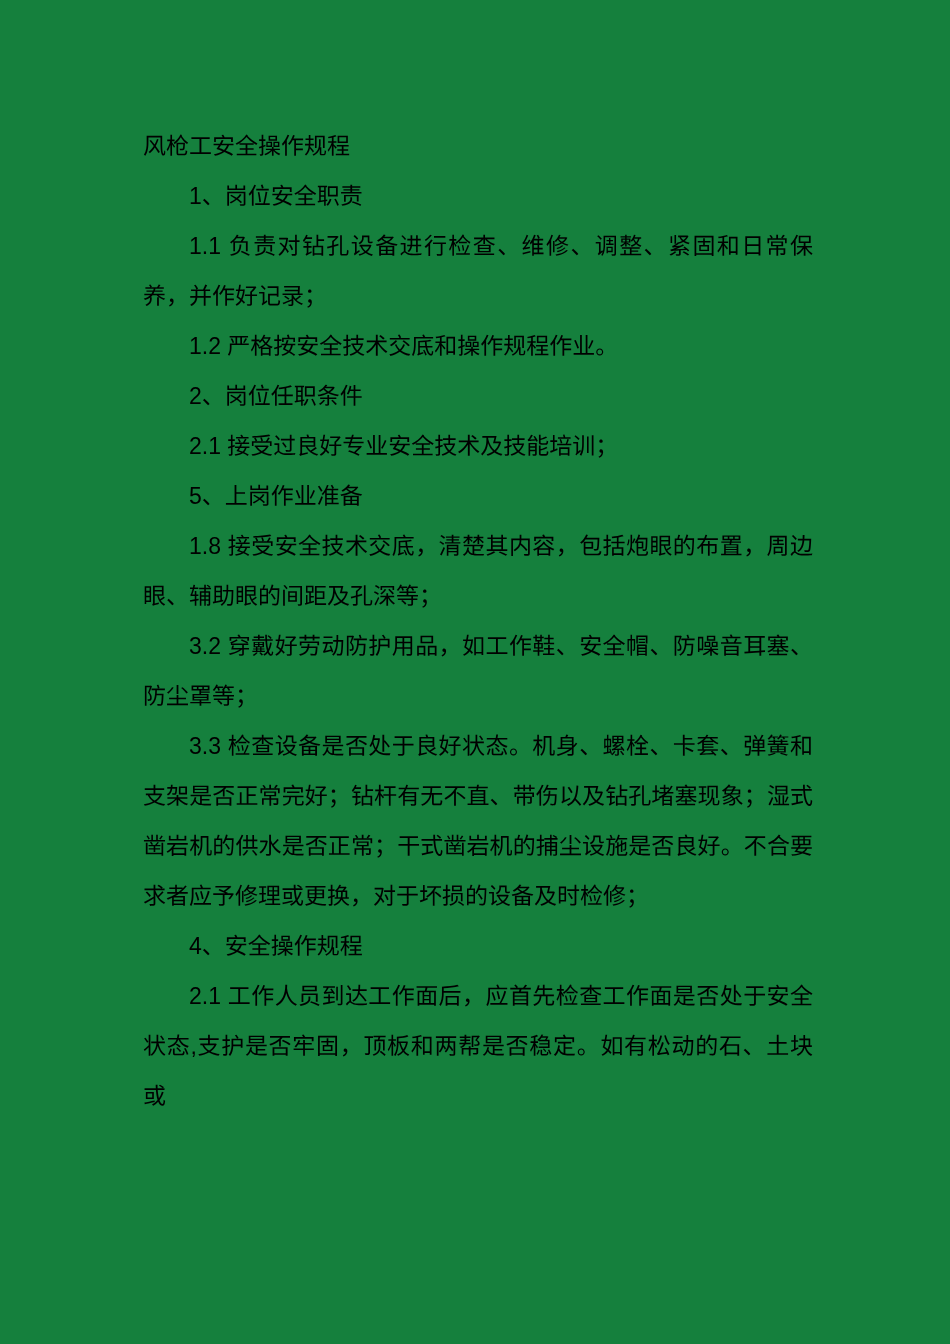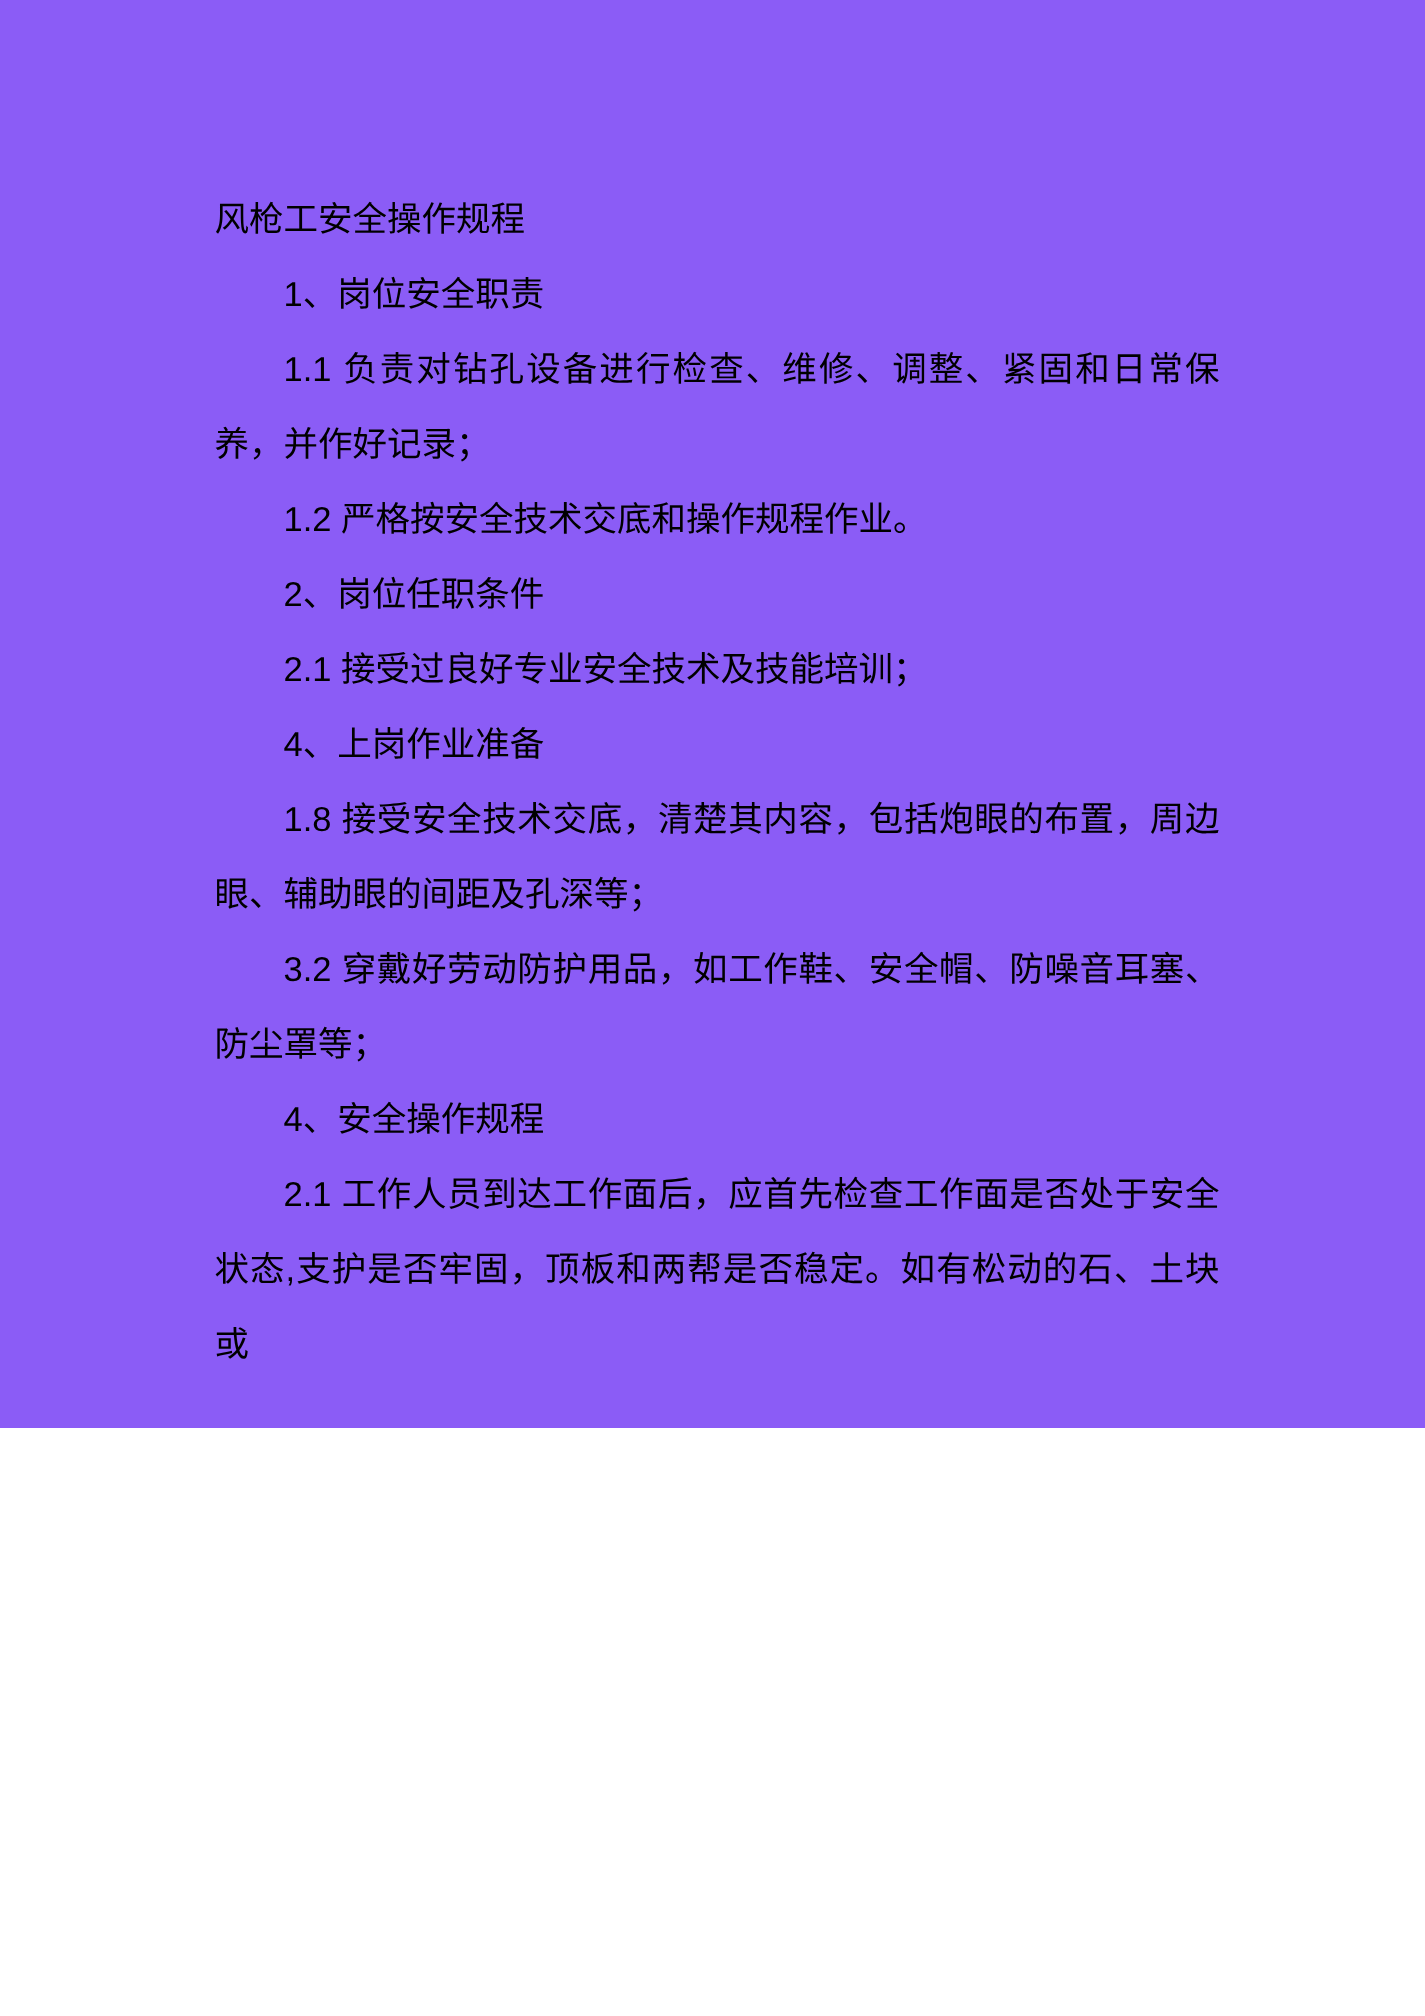--- a/index.html
+++ b/index.html
@@ -9,23 +9,23 @@
   }
   body {
     width: 950px;
     height: 1344px;
     overflow: hidden;
     position: relative;
   }
   .page {
     box-sizing: border-box;
     width: 950px;
-    height: 952px;
+    height: 1344px;
     padding: 121px 137px 11px 143px;
-    background: #8b5cf6;
+    background: #15803d;
     color: #000000;
     font-family: "Liberation Sans", "DejaVu Sans", sans-serif;
     font-size: 23px;
     line-height: 50px;
   }
   .doc-title {
     margin: 0;
     font-weight: normal;
     font-size: 23px;
     line-height: 50px;
@@ -46,19 +46,20 @@
 <body>
 
 <div class="page">
   <p class="doc-title">风枪工安全操作规程</p>
   <div class="doc-body" id="doc-body">
       <p>1、岗位安全职责</p>
       <p>1.1 负责对钻孔设备进行检查、维修、调整、紧固和日常保养，并作好记录；</p>
       <p>1.2 严格按安全技术交底和操作规程作业。</p>
       <p>2、岗位任职条件</p>
       <p>2.1 接受过良好专业安全技术及技能培训；</p>
-      <p>4、上岗作业准备</p>
+      <p>5、上岗作业准备</p>
       <p>1.8 接受安全技术交底，清楚其内容，包括炮眼的布置，周边眼、辅助眼的间距及孔深等；</p>
       <p>3.2 穿戴好劳动防护用品，如工作鞋、安全帽、防噪音耳塞、防尘罩等；</p>
+      <p>3.3 检查设备是否处于良好状态。机身、螺栓、卡套、弹簧和支架是否正常完好；钻杆有无不直、带伤以及钻孔堵塞现象；湿式凿岩机的供水是否正常；干式凿岩机的捕尘设施是否良好。不合要求者应予修理或更换，对于坏损的设备及时检修；</p>
       <p>4、安全操作规程</p>
       <p>2.1 工作人员到达工作面后，应首先检查工作面是否处于安全状态,支护是否牢固，顶板和两帮是否稳定。如有松动的石、土块或</p>
     </div>
 </div>
 
 </body></html>

